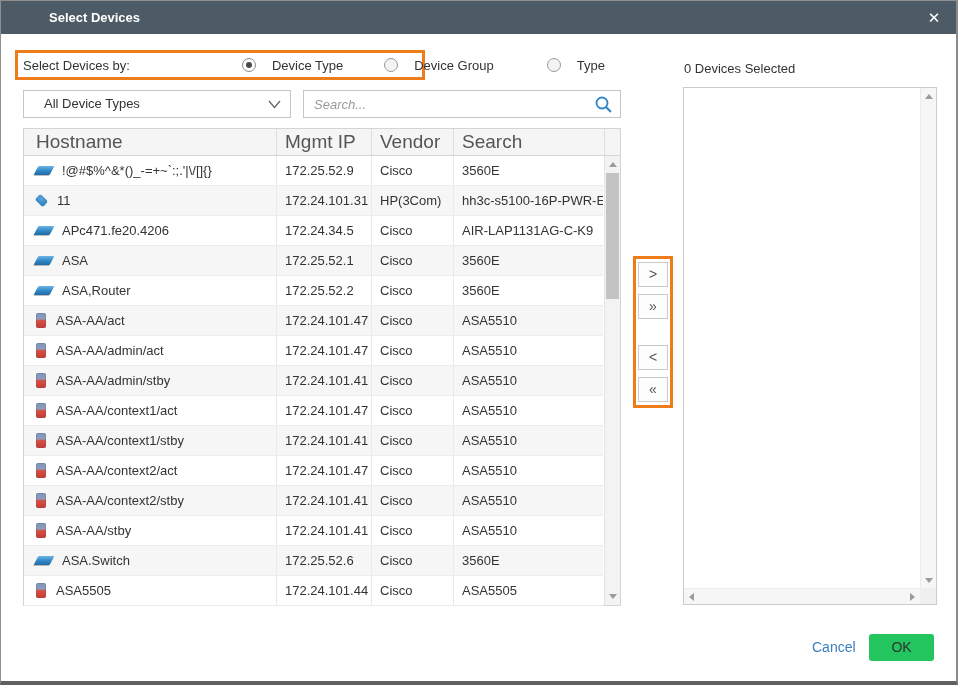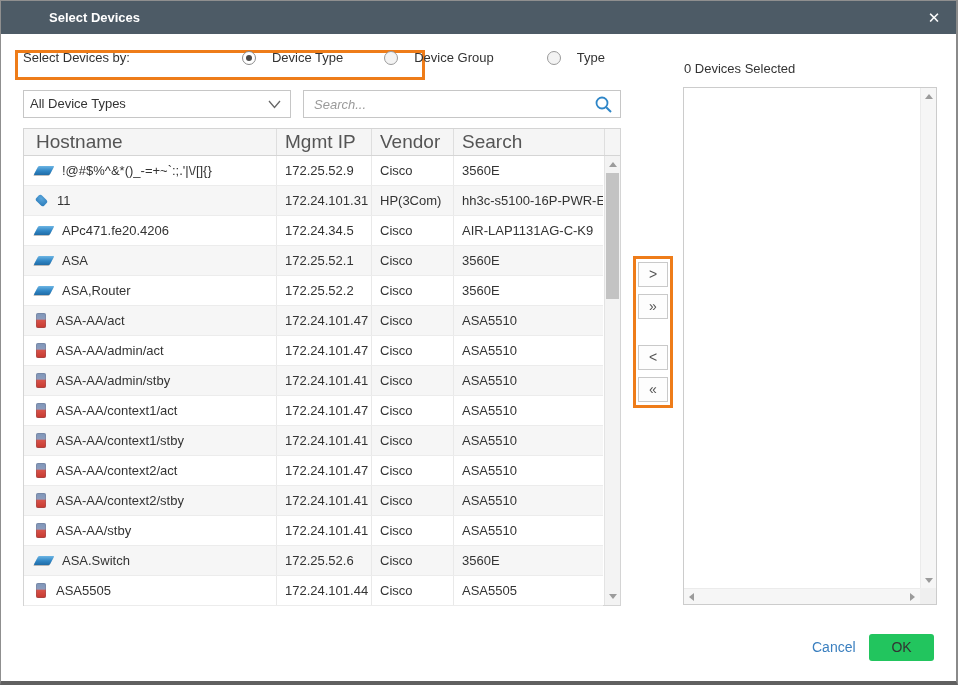--- a/index.html
+++ b/index.html
@@ -17,33 +17,33 @@
   .titlebar .title{ position:absolute; left:30px; top:0; line-height:33px; color:#fff; font-size:13px; font-weight:bold;margin-left:18px; }
   .close-btn{ position:absolute; right:12px; top:7px; width:20px; height:20px; color:#fff; font-size:15px;
     line-height:20px; text-align:center; cursor:pointer; }
 
   
   .hl{ position:absolute; border:3px solid #ee7c19; pointer-events:none; }
   .hl-radio{ left:14px; top:49px; width:410px; height:30px; }
   .hl-transfer{ left:632px; top:255px; width:40px; height:152px; }
 
   
-  .radio-row{ position:absolute; left:22px; top:49px; height:30px; display:flex; align-items:flex-start; font-size:13px; color:#333; }
+  .radio-row{ position:absolute; left:22px; top:49px; height:30px; display:flex; align-items:center; font-size:13px; color:#333; }
   .radio-row .grp-label{ margin-right:16px; }
   .radio-item{ display:flex; align-items:center; cursor:pointer;gap:7px; }
   .radio-item .rb{ width:14px; height:14px; border-radius:50%; border:1px solid #9a9a9a; background:#f3f3f3;
     margin-right:9px; position:relative; }
   .radio-item.selected .rb{ background:#fff; border-color:#8a8a8a; }
   .radio-item.selected .rb::after{ content:""; position:absolute; left:3px; top:3px; width:6px; height:6px;
     border-radius:50%; background:#4a4a4a; }
   .ri-1{ margin-left:96px; } .ri-2{ margin-left:41px; } .ri-3{ margin-left:53px; }
 
   
   .type-dropdown{ position:absolute; left:22px; top:89px; width:268px; height:28px; border:1px solid #c6c6c6;
-    background:#fff; font-size:13px; color:#333; line-height:26px; padding-left:6px; cursor:pointer; }
+    background:#fff; font-size:13px; color:#333; line-height:26px; padding-left:20px; cursor:pointer; }
   .type-dropdown svg{ position:absolute; right:9px; top:9px; }
   .search-box{ position:absolute; left:302px; top:89px; width:318px; height:28px; border:1px solid #c6c6c6; background:#fff; }
   .search-box input{ position:absolute; left:0; top:0; width:288px; height:26px; border:none; outline:none;
     padding-left:10px; font-size:13px; font-style:italic; color:#444; font-family:"Liberation Sans",sans-serif; }
   .search-box input::placeholder{ color:#9a9a9a; font-style:italic; }
   .search-box .mag{ position:absolute; right:7px; top:4px; cursor:pointer; }
 
   
   .table{ position:absolute; left:22px; top:127px; width:598px; height:478px; border:1px solid #d4d4d4; background:#fff; }
   .thead{ display:grid; grid-template-columns:253px 95px 82px 151px 15px; height:27px; background:#f5f5f5;

